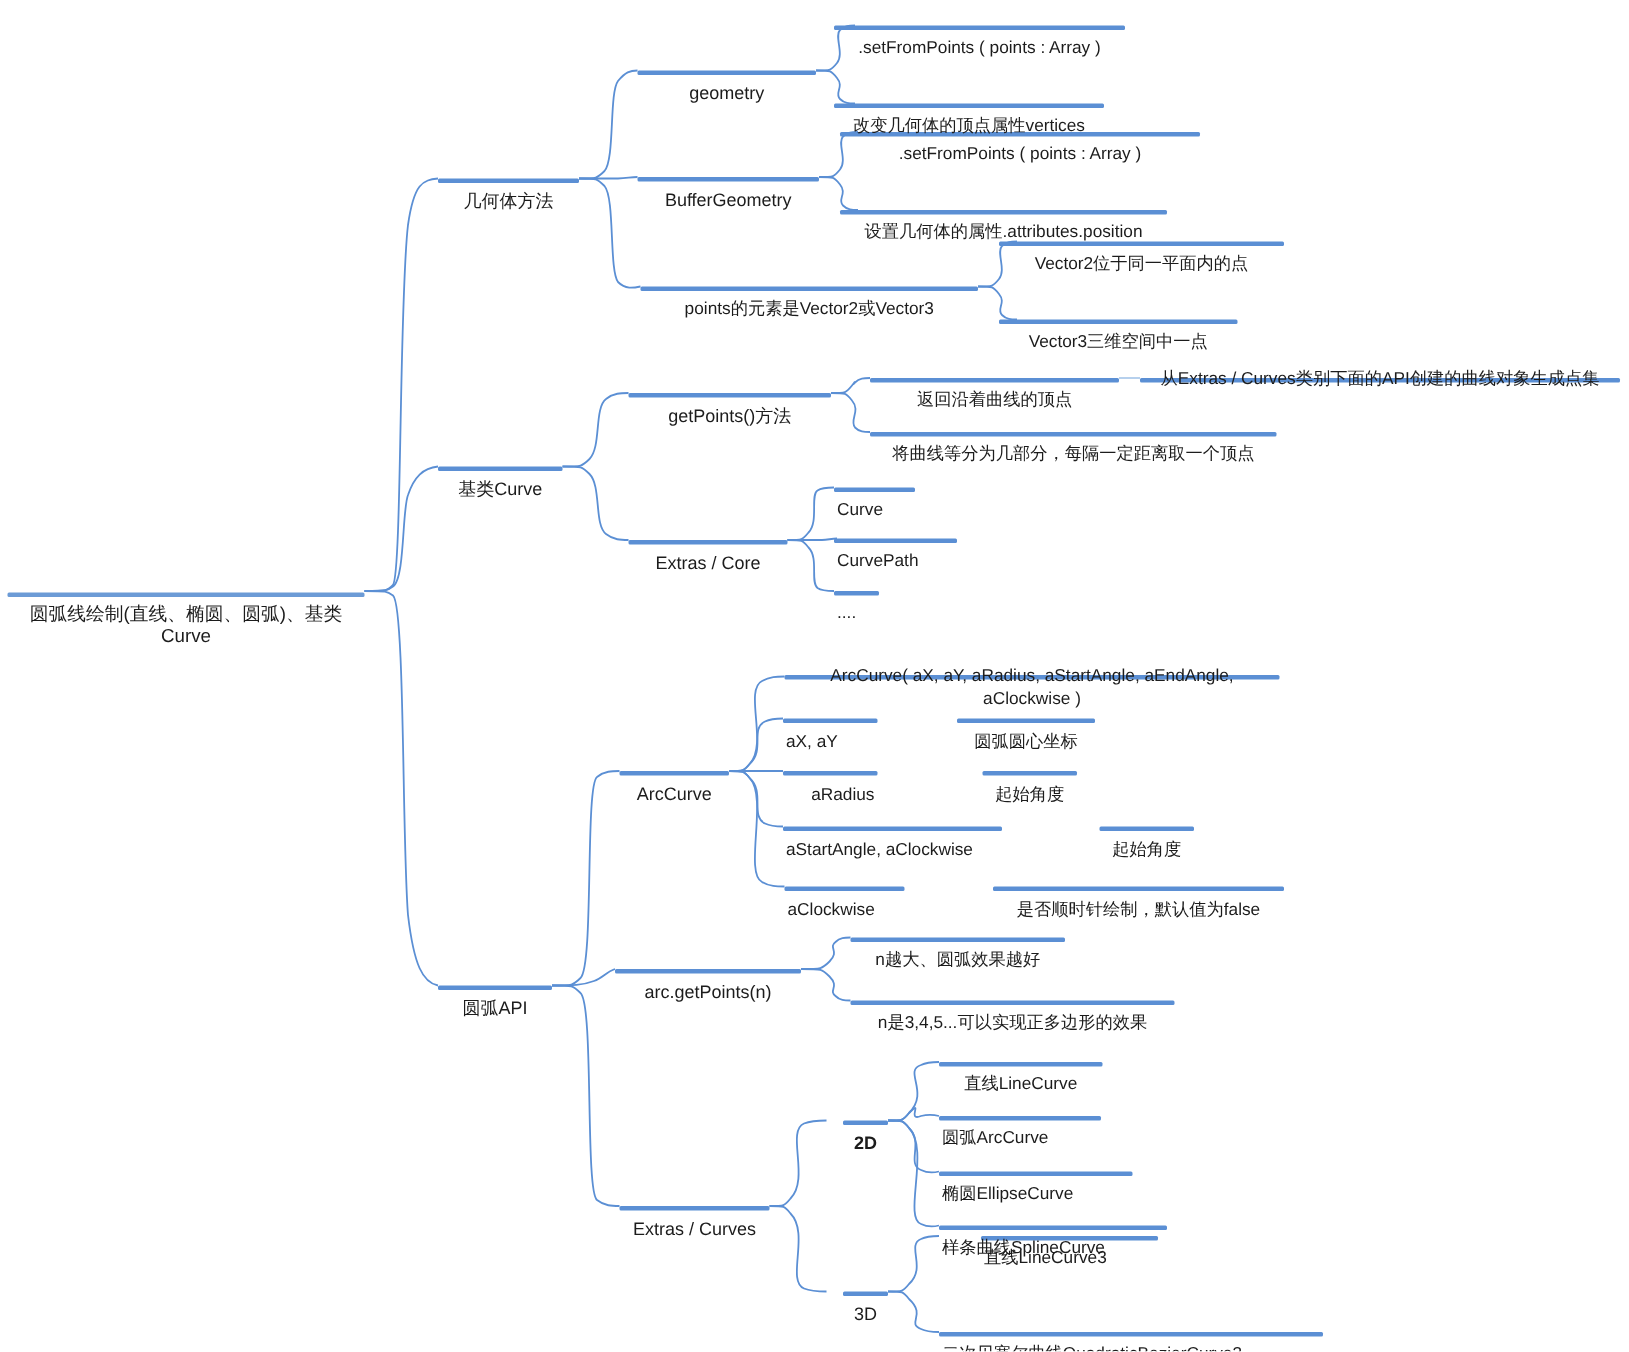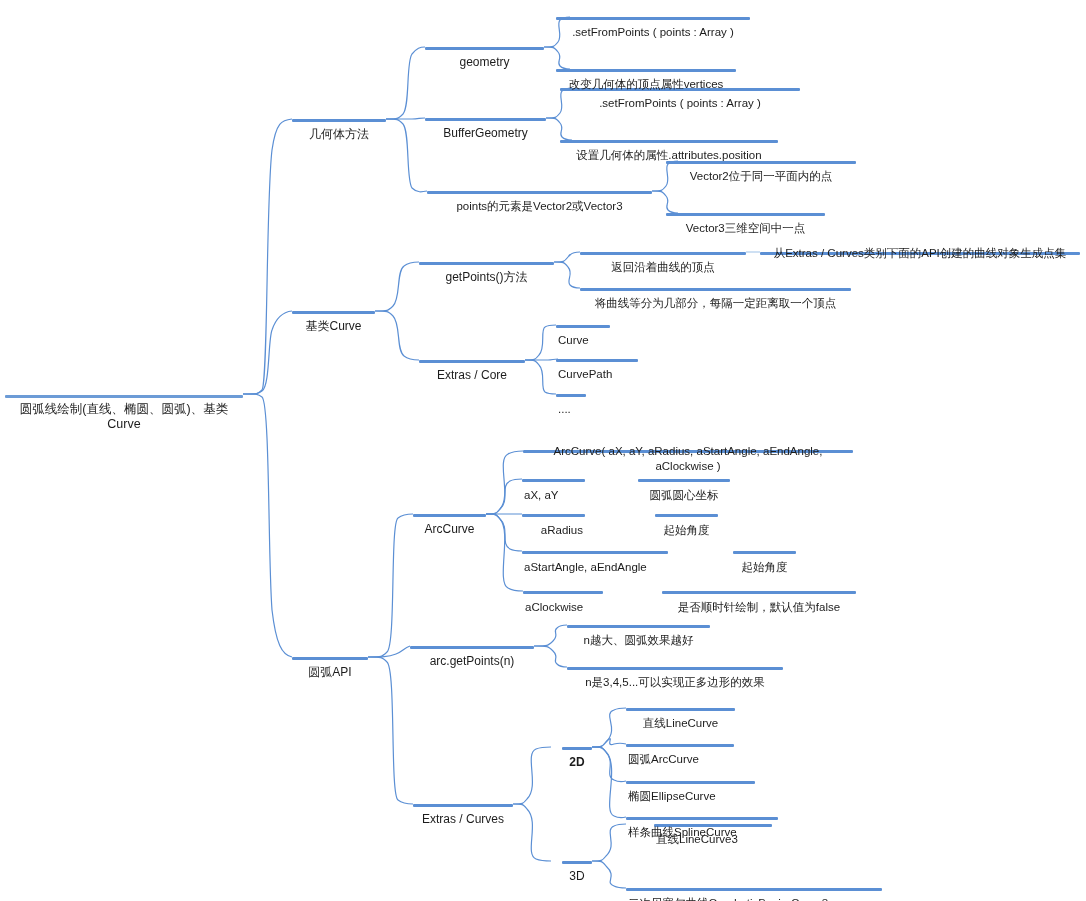--- a/index.html
+++ b/index.html
@@ -234,21 +234,21 @@
   <div class="node" style="left:522px; top:493px; width:63px; height:24px; font-size:11.5px; text-align:right;">
     <span class="lbl">aRadius</span>
     <span class="cap" style="width:63px;"></span>
   </div>
   <div class="node" style="left:655px; top:493px; width:63px; height:24px; font-size:11.5px;">
     <span class="lbl">起始角度</span>
     <span class="cap" style="width:63px;"></span>
   </div>
 
   <div class="node" style="left:522px; top:530px; width:146px; height:24px; font-size:11.5px; text-align:left;">
-    <span class="lbl">aStartAngle, aEndAngle</span>
+    <span class="lbl">aStartAngle, aClockwise</span>
     <span class="cap" style="width:146px;"></span>
   </div>
   <div class="node" style="left:733px; top:530px; width:63px; height:24px; font-size:11.5px;">
     <span class="lbl">起始角度</span>
     <span class="cap" style="width:63px;"></span>
   </div>
 
   <div class="node" style="left:523px; top:570px; width:80px; height:24px; font-size:11.5px; text-align:left;">
     <span class="lbl">aClockwise</span>
     <span class="cap" style="width:80px;"></span>

